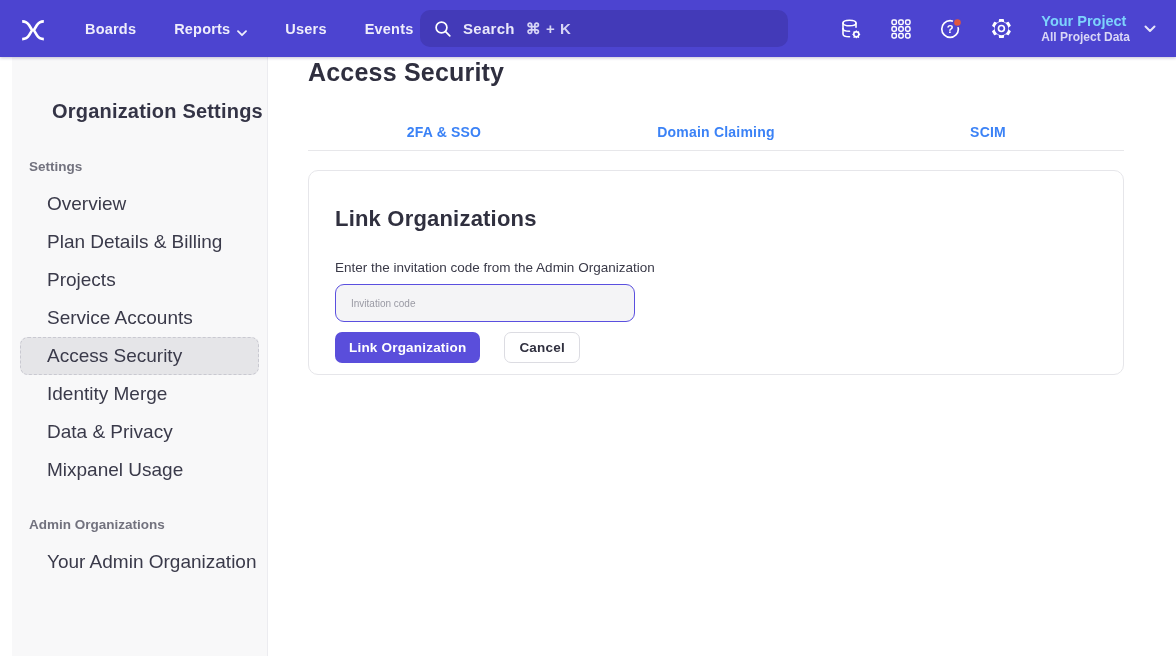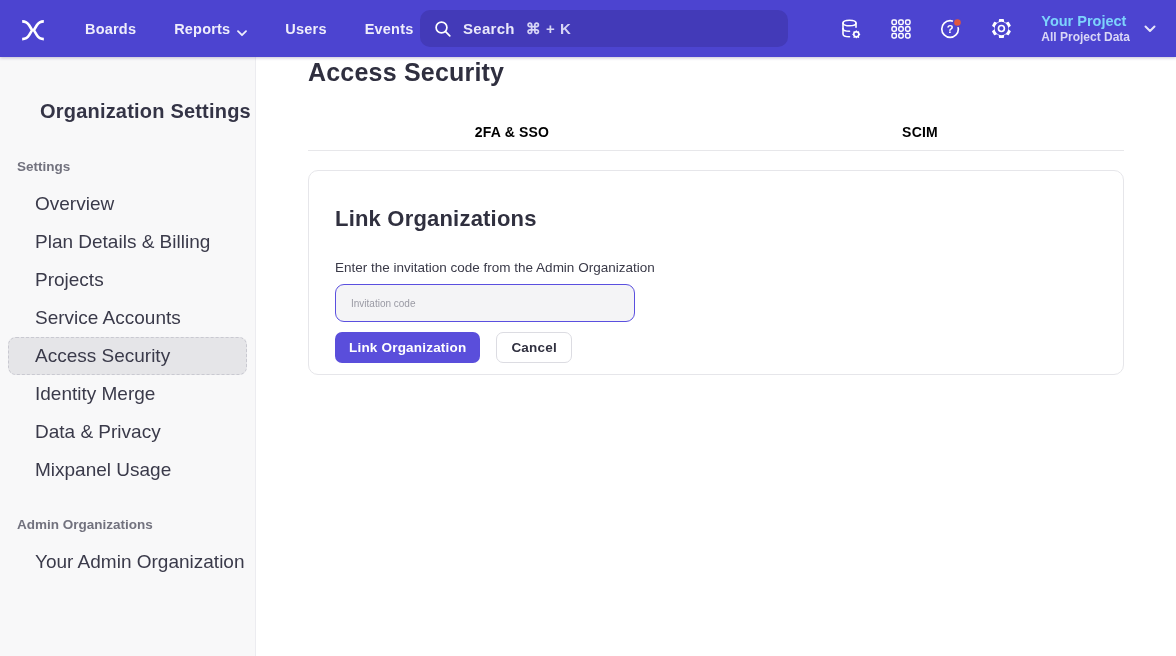--- a/index.html
+++ b/index.html
@@ -33,21 +33,21 @@
     display: flex; align-items: center; gap: 26px;
   }
   .nav-icon { width: 24px; height: 24px; display: flex; align-items: center; justify-content: center; cursor: pointer; position: relative; }
   .project-picker { display: flex; align-items: center; gap: 14px; cursor: pointer; margin-left: 2px; }
   .project-texts { display: flex; flex-direction: column; align-items: flex-start; line-height: 1.25; }
   .project-name { font-size: 14.5px; font-weight: 700; color: #7dd3fc; }
   .project-data { font-size: 12px; font-weight: 700; color: #d9d7f6; }
 
   
   .sidebar {
-    position: fixed; top: 57px; left: 0; width: 256px; height: 599px;
+    position: fixed; top: 57px; left: 12px; width: 256px; height: 599px;
     background: #f8f8f9; border-right: 1px solid #ececf0;
   }
   .sidebar-title {
     margin: 44px 0 0 40px; font-size: 20px; font-weight: 700;
     color: #343446; line-height: 20px; letter-spacing: .2px;
   }
   .section-label {
     margin: 39px 0 0 17px; font-size: 13.5px; font-weight: 600;
     color: #72727e; line-height: 14px;
   }
@@ -66,41 +66,41 @@
   .page-title {
     margin-top: 22px; font-size: 25px; font-weight: 700;
     color: #2f2f3f; line-height: 30px; letter-spacing: .2px;
   }
   .tabs {
     margin-top: 25px; display: flex; height: 39px;
     border-bottom: 1px solid #e7e7ea; position: relative;
   }
   .tab {
     flex: 1; text-align: center; padding-top: 12px; font-size: 14px;
-    font-weight: 600; color: #000000; cursor: pointer; position: relative; letter-spacing: .2px;
+    font-weight: 600; color: #3b82f6; cursor: pointer; position: relative; letter-spacing: .2px;
   }
   .tab.active { color: #5a4fdf; }
   .tab.active .tab-underline {
     position: absolute; bottom: -2px; left: 50%; transform: translateX(-50%);
     width: 42px; height: 4px; background: #5a4fdf; border-radius: 2px;
   }
   .card {
     margin-top: 19px; border: 1px solid #e6e6ea; border-radius: 10px;
     background: #fff; padding: 35px 26px 24px 26px; height: 205px;
   }
   .card-title { font-size: 22px; font-weight: 700; color: #30303f; letter-spacing: .2px; }
   .card-desc { margin-top: 28px; font-size: 13.5px; color: #3a3a48; line-height: 16px; }
   .invite-input {
     display: block; margin-top: 8px; width: 300px; height: 38px;
     border: 1px solid #5a4fdf; border-radius: 9px; background: #f4f4f6;
     padding: 0 15px; font-size: 10px; color: #30303f; outline: none;
     font-family: "Liberation Sans", sans-serif;
   }
   .invite-input::placeholder { color: #9a9aa4; }
-  .btn-row { margin-top: 10px; display: flex; gap: 16px; align-items: center; }
+  .btn-row { margin-top: 10px; display: flex; gap: 24px; align-items: center; }
   .btn {
     height: 31px; border-radius: 7px; font-size: 13.5px; font-weight: 600;
     display: inline-flex; align-items: center; padding: 0 14px; cursor: pointer;
     font-family: "Liberation Sans", sans-serif; letter-spacing: .2px;
   }
   .btn-primary { background: #5a4edb; color: #ffffff; border: none; }
   .btn-secondary { background: #ffffff; color: #30303f; border: 1px solid #dcdce2; }
 
   svg { display: block; }
 </style>
@@ -217,20 +217,23 @@
 </aside>
 
 <main class="main">
   <h1 class="page-title">Access Security</h1>
 
   <div class="tabs">
     <div class="tab">
       <span>2FA &amp; SSO</span>
     </div>
     <div class="tab">
+      <span>Domain Claiming</span>
+    </div>
+    <div class="tab">
       <span>SCIM</span>
     </div>
   </div>
 
   <section class="card">
     <h3 class="card-title">Link Organizations</h3>
     <p class="card-desc">Enter the invitation code from the Admin Organization</p>
     <input class="invite-input" type="text" placeholder="Invitation code" style="">
     <div class="btn-row">
       <button class="btn btn-primary">Link Organization</button>

